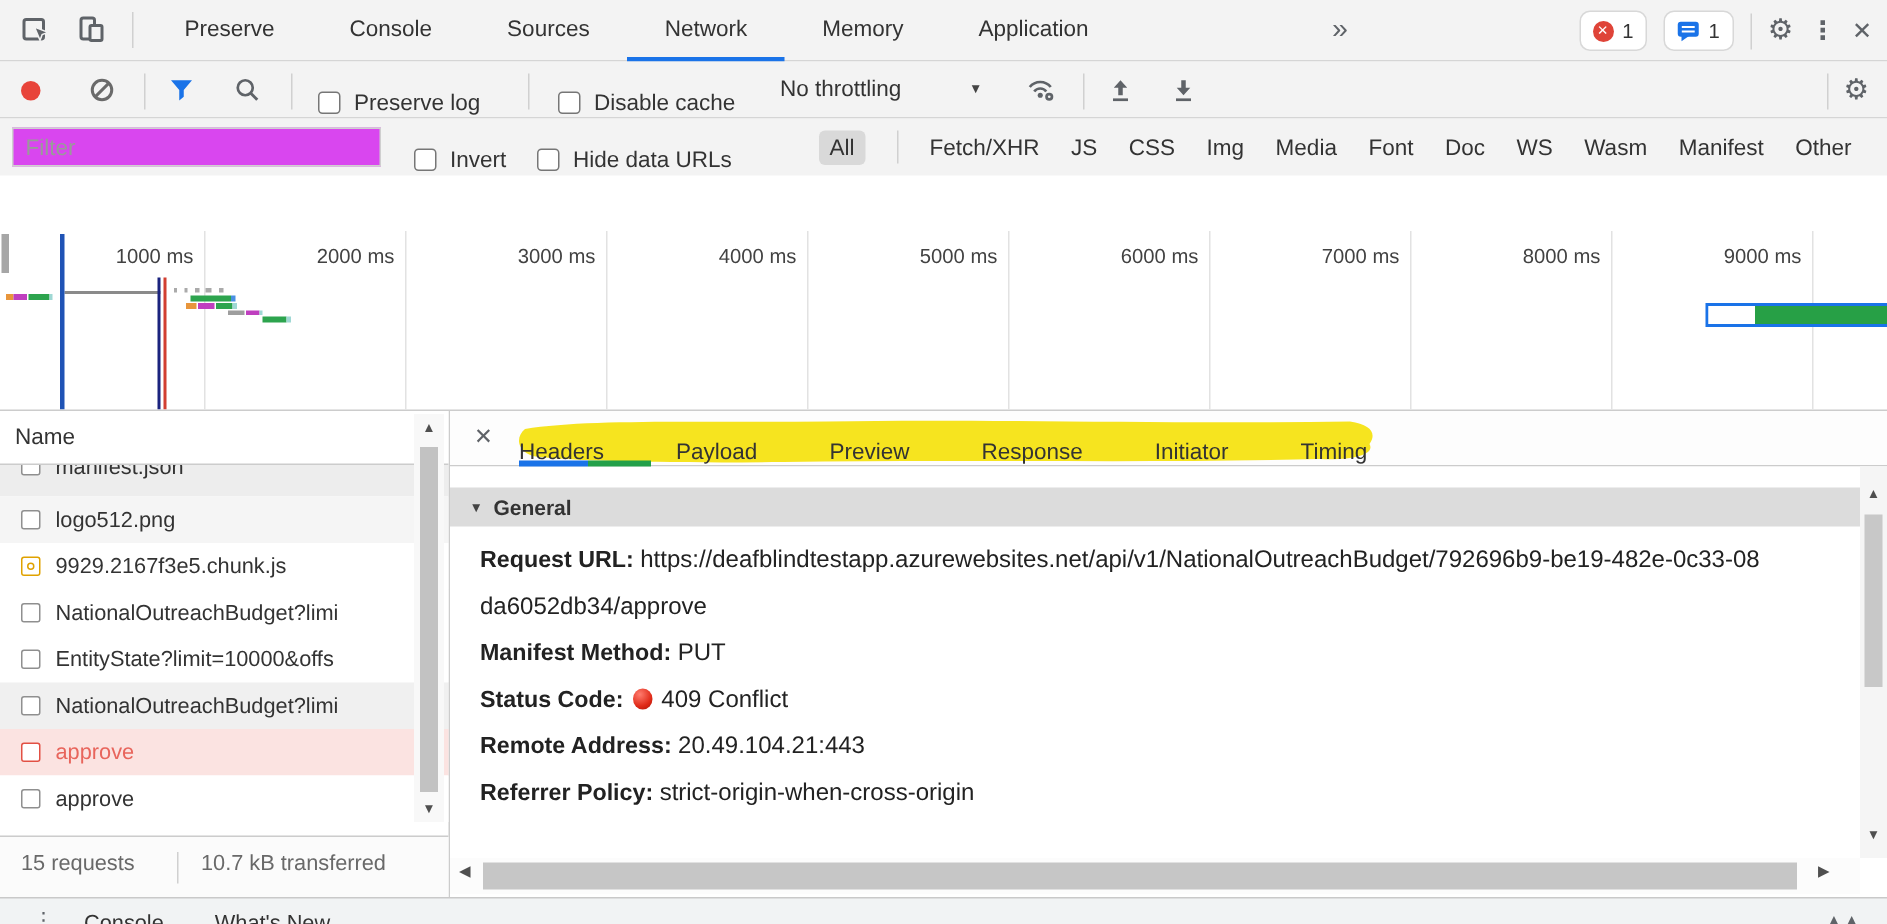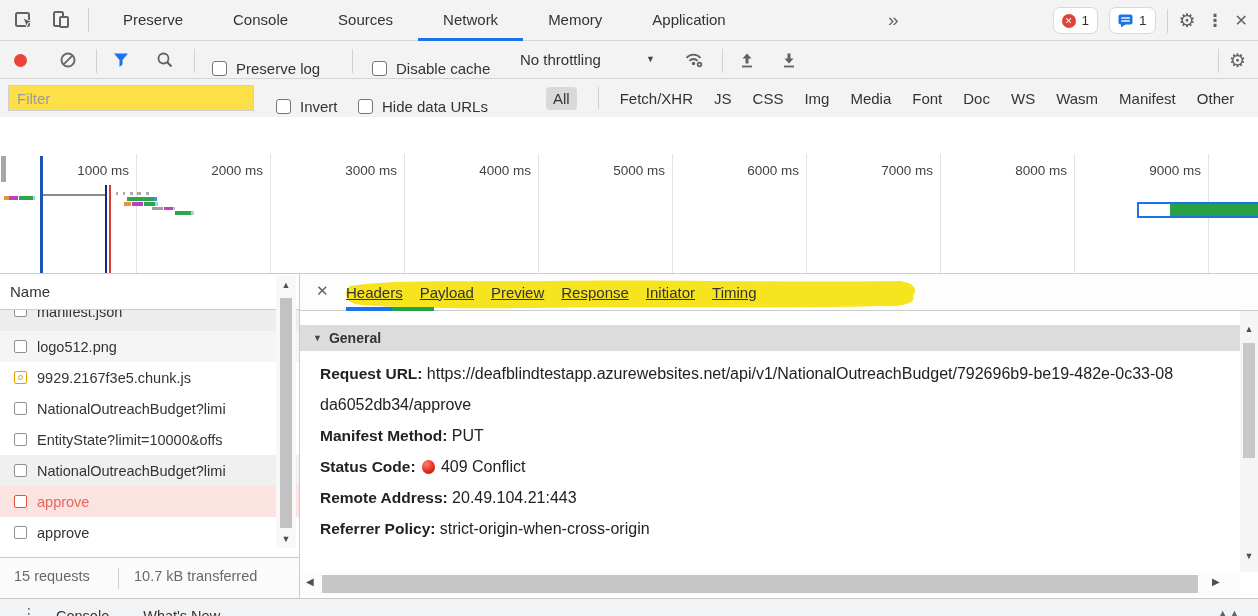--- a/index.html
+++ b/index.html
@@ -27,21 +27,21 @@
   .net-toolbar { position:absolute; top:41px; left:0; width:1258px; height:38px; background:#f3f3f3;
                  border-bottom:1px solid #d5d5d5; }
   .record-dot { position:absolute; left:14px; top:13px; width:13px; height:13px; border-radius:50%; background:#e8443a; }
   .cb { display:flex; align-items:center; gap:9px; position:absolute; top:9px;margin-top:10px; }
   .cb-box { width:15px; height:15px; border:1.6px solid #767676; border-radius:3px; background:#fff; flex:none; }
   .cb-label { font-size:15px; color:#333; white-space:nowrap; }
 
   
   .filter-row { position:absolute; top:79px; left:0; width:1258px; height:38px; background:#f3f3f3; }
   .filter-input { position:absolute; left:8px; top:6px; width:246px; height:26px; border:1px solid #cfcfcf;
-                  background:#fde047; font-size:15px; padding:0 8px; color:#333; font-family:inherit; }
+                  background:#d946ef; font-size:15px; padding:0 8px; color:#333; font-family:inherit; }
   .filter-input::placeholder { color:#9a9a9a; }
   .types { position:absolute; left:518px; top:0; height:38px; display:flex; align-items:center; gap:21px; }
   .type-item { font-size:15px; color:#333; cursor:default; }
   .type-item.active { background:#d9d9d9; border-radius:4px; padding:3px 7px;margin-left:28px; }
   .type-div { width:1px; height:22px; background:#d0d0d0; }
 
   
   .options-row { position:absolute; top:117px; left:0; width:1258px; height:37px; background:#f3f3f3;
                  border-bottom:1px solid #ccc; }
 
@@ -78,21 +78,21 @@
   .summary-bar { position:absolute; top:283px; left:0; width:299px; height:41px; border-top:1px solid #ccc;
                  background:#fbfbfb; font-size:14.5px; color:#696969; }
   .summary-bar .sdiv { position:absolute; left:118px; top:10px; width:1px; height:21px; background:#d0d0d0; }
 
   
   .right-panel { position:absolute; top:274px; left:300px; width:958px; height:324px; background:#fff; }
   .det-tabbar { position:absolute; top:0; left:0; right:0; height:37px; background:#fdfdfd;
                 border-bottom:1px solid #ccc; }
   .det-close { position:absolute; left:16px; top:8px; font-size:15px; color:#5f6368; }
   .hl-blob { position:absolute; left:42px; top:3px; width:578px; height:32px; z-index:1; }
-  .det-tabs { position:absolute; left:46px; top:0; height:36px; display:flex; gap:17px; align-items:center; z-index:2;text-decoration:underline; }
+  .det-tabs { position:absolute; left:46px; top:0; height:36px; display:flex; gap:48px; align-items:flex-end; z-index:2; }
   .det-tab { font-size:15px; color:#333; }
   .ul-blue { position:absolute; left:46px; top:33px; width:46px; height:4px; background:#1a73e8; z-index:3; }
   .ul-green { position:absolute; left:92px; top:33px; width:42px; height:4px; background:#23a04a; z-index:3; }
   .det-content { position:absolute; top:37px; left:0; width:958px; height:261px; background:#fff; overflow:hidden; }
   .general-band { position:absolute; top:14px; left:0; width:940px; height:26px; background:#dcdcdc;
                   display:flex; align-items:center; padding-left:13px; gap:7px; }
   .general-band .tri { font-size:9px; color:#444; }
   .general-band .gtitle { font-size:14px; font-weight:bold; color:#333; }
   .fields { position:absolute; left:20px; top:47px; width:918px; }
   .field { line-height:31px; font-size:15.5px; }

